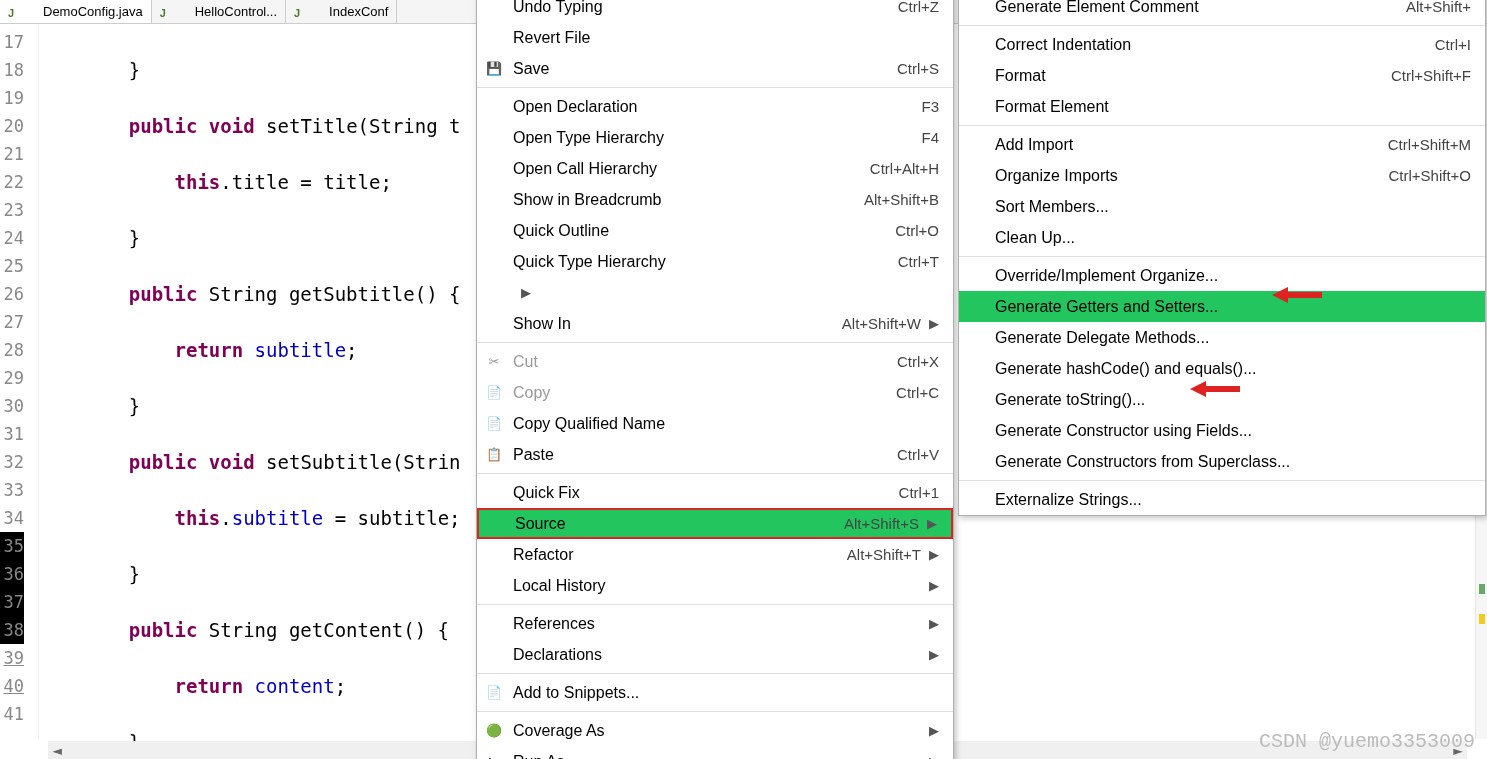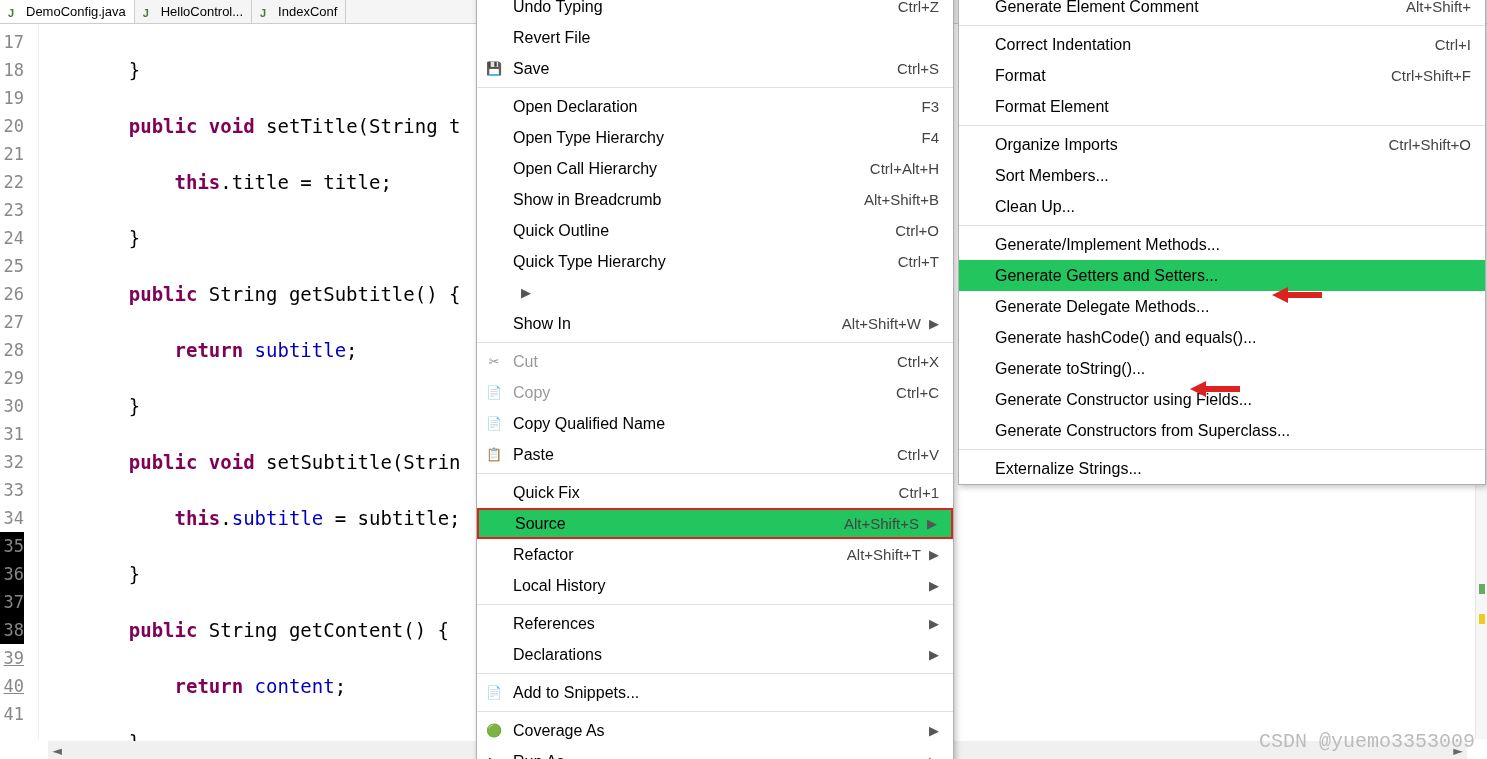--- a/index.html
+++ b/index.html
@@ -1,19 +1,19 @@
 <!DOCTYPE html>
 <html><head>
   <meta charset="utf-8">
   <style>
     * { margin: 0; padding: 0; box-sizing: border-box; }
     body { font-family: "Consolas", monospace; font-size: 16px; background: #fff; overflow: hidden; width: 1487px; height: 759px; position: relative; }
     
     .tabs { display: flex; background: #f5f5f5; border-bottom: 1px solid #ccc; height: 24px; font-family: Arial, sans-serif; font-size: 13px; }
-    .tab { display: flex; align-items: center; padding: 0 8px; border-right: 1px solid #ccc; cursor: pointer; gap: 4px; }
+    .tab { display: flex; align-items: center; padding: 0 8px; border-right: 1px solid #ccc; cursor: pointer; gap: 21px; }
     .tab.active { background: #fff; }
     .tab-icon { width: 14px; height: 14px; display: inline-block; }
     .java-icon::before { content: "J"; color: #4a7a2a; font-weight: bold; font-size: 11px; }
     
     .editor { display: flex; position: absolute; top: 0; left: 0; right: 0; bottom: 20px; }
     .gutter { width: 39px; background: #fff; text-align: right; padding-right: 14px; color: #888; font-size: 17px; line-height: 28px; padding-top: 4px; border-right: 1px solid #eee; }
     .gutter .ln { height: 28px; }
     .gutter .hl35, .gutter .hl36, .gutter .hl37, .gutter .hl38 { background: #000000; }
     
     .code { flex: 1; font-size: 19px; line-height: 28px; padding-left: 44px; padding-top: 4px; white-space: pre; font-family: Consolas, monospace; }
@@ -259,32 +259,36 @@
     </div>
     <div class="menu-item">
       <span class="mi-label">Format</span>
       <span class="mi-shortcut">Ctrl+Shift+F</span>
     </div>
     <div class="menu-item">
       <span class="mi-label">Format Element</span>
     </div>
     <div class="sep"></div>
     <div class="menu-item">
+      <span class="mi-label">Add Import</span>
+      <span class="mi-shortcut">Ctrl+Shift+M</span>
+    </div>
+    <div class="menu-item">
       <span class="mi-label">Organize Imports</span>
       <span class="mi-shortcut">Ctrl+Shift+O</span>
     </div>
     <div class="menu-item">
       <span class="mi-label">Sort Members...</span>
     </div>
     <div class="menu-item">
       <span class="mi-label">Clean Up...</span>
     </div>
     <div class="sep"></div>
     <div class="menu-item">
-      <span class="mi-label">Generate/Implement Methods...</span>
+      <span class="mi-label">Override/Implement Organize...</span>
     </div>
     <div class="menu-item selected">
       <span class="mi-label">Generate Getters and Setters...</span>
     </div>
     <div class="menu-item">
       <span class="mi-label">Generate Delegate Methods...</span>
     </div>
     <div class="menu-item">
       <span class="mi-label">Generate hashCode() and equals()...</span>
     </div>

